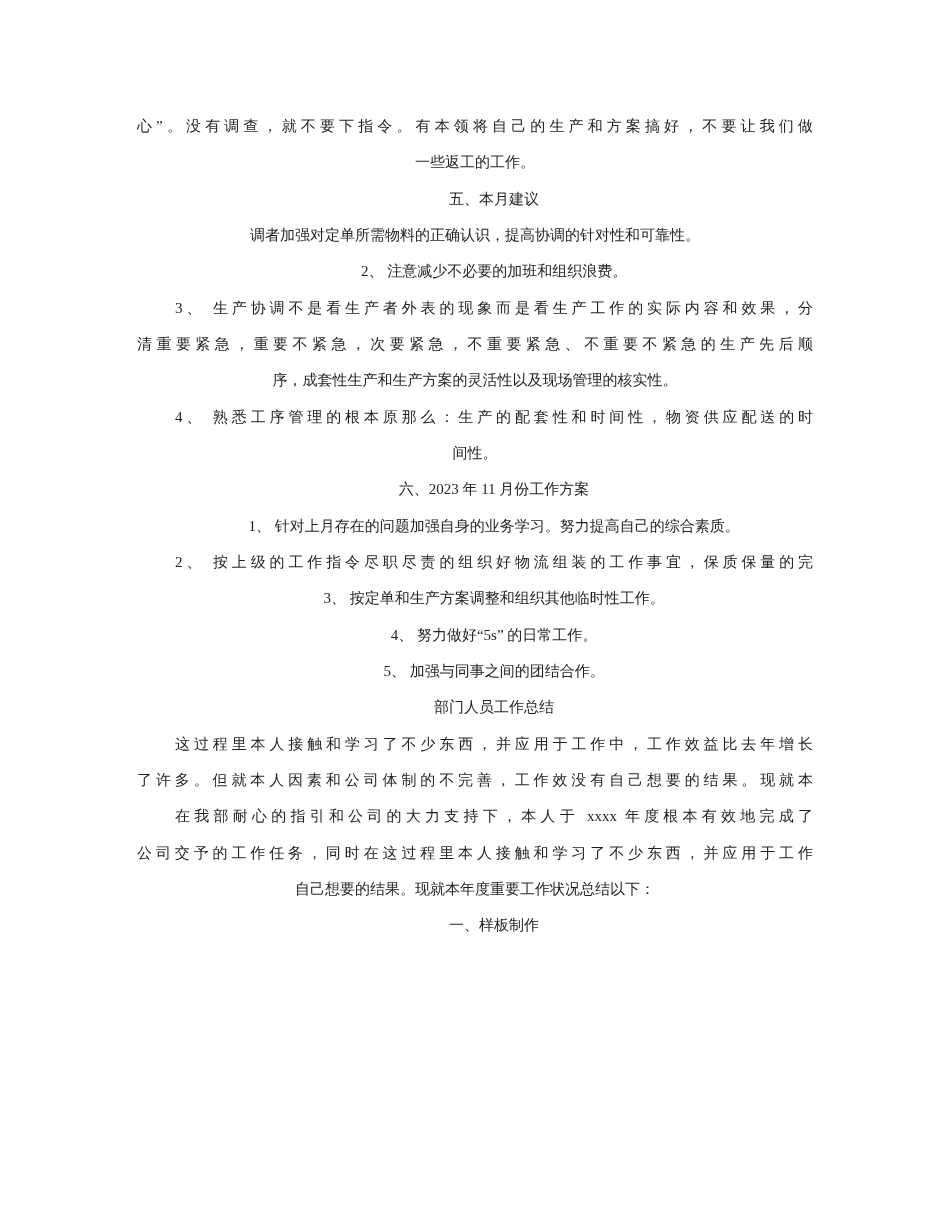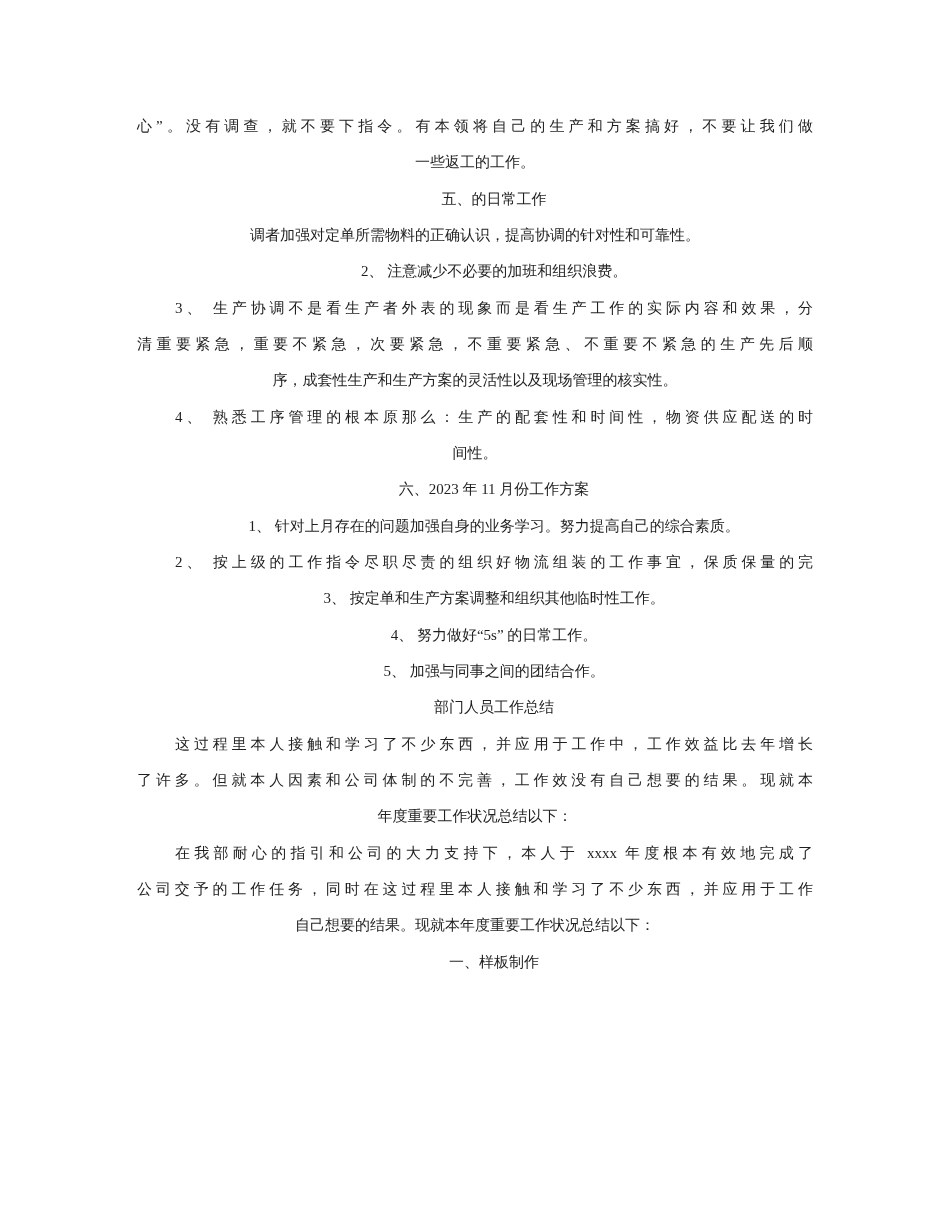--- a/index.html
+++ b/index.html
@@ -40,36 +40,35 @@
     text-align-last: justify;
   }
 </style>
 </head>
 <body>
 
 <div class="page">
   <div class="doc">
       <div class="line justify">心”。没有调查，就不要下指令。有本领将自己的生产和方案搞好，不要让我们做</div>
       <div class="line">一些返工的工作。</div>
-      <div class="line indent">五、的日常工作</div>
+      <div class="line indent">五、本月建议</div>
       <div class="line">调者加强对定单所需物料的正确认识，提高协调的针对性和可靠性。</div>
       <div class="line indent">2、 注意减少不必要的加班和组织浪费。</div>
       <div class="line indent justify">3、 生产协调不是看生产者外表的现象而是看生产工作的实际内容和效果，分</div>
       <div class="line justify">清重要紧急，重要不紧急，次要紧急，不重要紧急、不重要不紧急的生产先后顺</div>
       <div class="line">序，成套性生产和生产方案的灵活性以及现场管理的核实性。</div>
       <div class="line indent justify">4、 熟悉工序管理的根本原那么：生产的配套性和时间性，物资供应配送的时</div>
       <div class="line">间性。</div>
       <div class="line indent">六、2023 年 11 月份工作方案</div>
       <div class="line indent">1、 针对上月存在的问题加强自身的业务学习。努力提高自己的综合素质。</div>
       <div class="line indent justify">2、 按上级的工作指令尽职尽责的组织好物流组装的工作事宜，保质保量的完</div>
       <div class="line indent">3、 按定单和生产方案调整和组织其他临时性工作。</div>
       <div class="line indent">4、 努力做好“5s” 的日常工作。</div>
       <div class="line indent">5、 加强与同事之间的团结合作。</div>
       <div class="line indent">部门人员工作总结</div>
       <div class="line indent justify">这过程里本人接触和学习了不少东西，并应用于工作中，工作效益比去年增长</div>
       <div class="line justify">了许多。但就本人因素和公司体制的不完善，工作效没有自己想要的结果。现就本</div>
-      <div class="line">年度重要工作状况总结以下：</div>
       <div class="line indent justify">在我部耐心的指引和公司的大力支持下，本人于 xxxx 年度根本有效地完成了</div>
       <div class="line justify">公司交予的工作任务，同时在这过程里本人接触和学习了不少东西，并应用于工作</div>
       <div class="line">自己想要的结果。现就本年度重要工作状况总结以下：</div>
       <div class="line indent">一、样板制作</div>
     </div>
 </div>
 
 </body></html>

